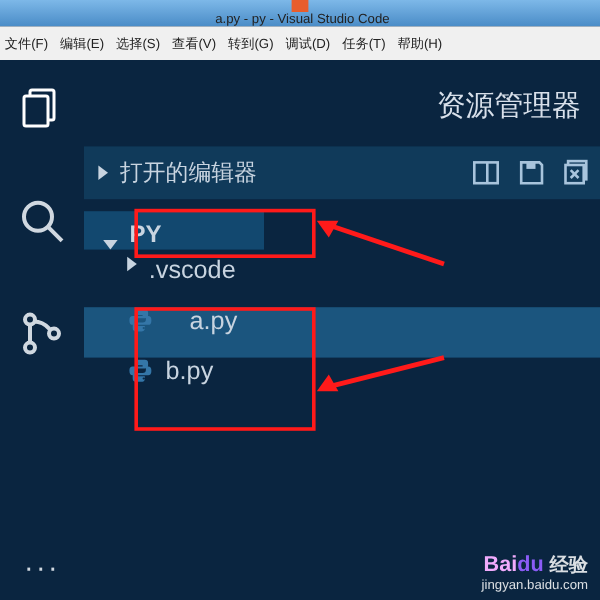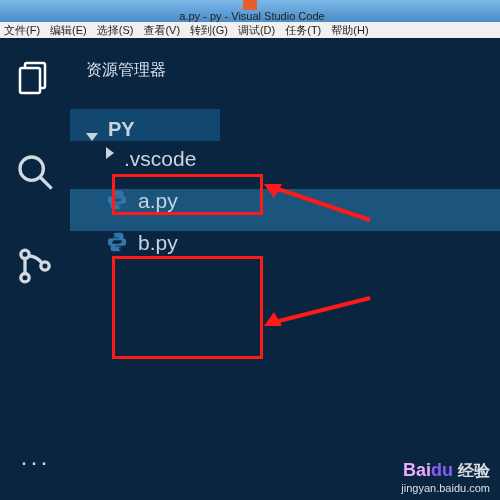--- a/index.html
+++ b/index.html
@@ -12,21 +12,21 @@
     }
     .titlebar {
       height: 22px;
       background: linear-gradient(#7db8e8, #4a8cc7);
       display: flex; align-items: center;
       padding-left: 4px;
       font-size: 11px; color: #222; flex-direction: column;
     }
     .titlebar .icon { width: 14px; height: 14px; background: #e85d2c; margin-right: 4px; }
     .menubar {
-      height: 16px;
+      height: 28px;
       background: #f0f0f0;
       display: flex; align-items: center;
       font-size: 11px; color: #222;
       padding-left: 4px;
     }
     .menubar span { margin-right: 10px; cursor: default; }
     .main { display: flex; height: calc(500px - 42px); }
     .activity-bar {
       width: 70px;
       background: #0a2540;
@@ -42,23 +42,24 @@
     }
     .activity-item.active { color: #fff; }
     .activity-dots { margin-top: auto; margin-bottom: 20px; color: #d0d8e0; font-size: 24px; letter-spacing: 2px; }
     .sidebar {
       flex: 1;
       background: #0a2540;
       color: #c8d4e0;
       padding-top: 14px;
     }
     .sidebar-title {
-      font-size: 16px;
+      font-size: 24px;
       padding: 8px 16px 18px 16px;
       color: #d8e0ea;
+      text-align: right;
     }
     .section-header {
       background: #103a5a;
       height: 44px;
       display: flex; align-items: center;
       padding-left: 12px;
       font-size: 19px;
       position: relative;
     }
     .section-header .actions {
@@ -140,32 +141,52 @@
           <circle cx="18" cy="12" r="2.5"></circle>
           <path d="M6 7.5v9M8 6c5 0 7 3 8 4"></path>
         </svg>
     </div>
     <div class="activity-dots">···</div>
   </div>
 
   <div class="sidebar">
     <div class="sidebar-title">资源管理器</div>
 
+    <div class="section-header">
+      <span class="tri right"></span>
+      <span>打开的编辑器</span>
+      <div class="actions">
+        <svg class="action-icon" viewBox="0 0 24 24" fill="none" stroke="currentColor" stroke-width="2">
+            <rect x="3" y="4" width="18" height="16"></rect>
+            <line x1="13" y1="4" x2="13" y2="20"></line>
+          </svg>
+        <svg class="action-icon" viewBox="0 0 24 24" fill="currentColor">
+            <path d="M4 4h14l2 2v14H4z" fill="none" stroke="currentColor" stroke-width="2"></path>
+            <rect x="8" y="4" width="7" height="5" fill="currentColor"></rect>
+          </svg>
+        <svg class="action-icon" viewBox="0 0 24 24" fill="none" stroke="currentColor" stroke-width="2">
+            <rect x="5" y="3" width="14" height="14"></rect>
+            <rect x="3" y="6" width="14" height="14" fill="#103a5a"></rect>
+            <line x1="7" y1="10" x2="13" y2="16"></line>
+            <line x1="13" y1="10" x2="7" y2="16"></line>
+          </svg>
+      </div>
+    </div>
 
     <div class="folder-header">
       <span class="tri down"></span>
       <span>PY</span>
     </div>
 
     <div class="tree">
       <div class="tree-row">
         <span class="tri right"></span>
         <span>.vscode</span>
       </div>
-      <div class="tree-row selected" style="width:100%;">
+      <div class="tree-row selected" style="width:100%;gap:20px;">
         <svg class="py-icon" viewBox="0 0 24 24" fill="currentColor">
             <path d="M11 2c-3 0-3 2-3 3v2h6v1H5c-2 0-3 1-3 4s1 4 3 4h2v-3c0-2 1-3 3-3h6c2 0 3-1 3-3V5c0-2-1-3-3-3h-5zM9 4a1 1 0 110 2 1 1 0 010-2z"></path>
             <path d="M13 22c3 0 3-2 3-3v-2h-6v-1h9c2 0 3-1 3-4s-1-4-3-4h-2v3c0 2-1 3-3 3H8c-2 0-3 1-3 3v2c0 2 1 3 3 3h5zm2-2a1 1 0 110-2 1 1 0 010 2z"></path>
           </svg>
         <span>a.py</span>
       </div>
       <div class="tree-row">
         <svg class="py-icon" viewBox="0 0 24 24" fill="currentColor">
             <path d="M11 2c-3 0-3 2-3 3v2h6v1H5c-2 0-3 1-3 4s1 4 3 4h2v-3c0-2 1-3 3-3h6c2 0 3-1 3-3V5c0-2-1-3-3-3h-5zM9 4a1 1 0 110 2 1 1 0 010-2z"></path>
             <path d="M13 22c3 0 3-2 3-3v-2h-6v-1h9c2 0 3-1 3-4s-1-4-3-4h-2v3c0 2-1 3-3 3H8c-2 0-3 1-3 3v2c0 2 1 3 3 3h5zm2-2a1 1 0 110-2 1 1 0 010 2z"></path>

